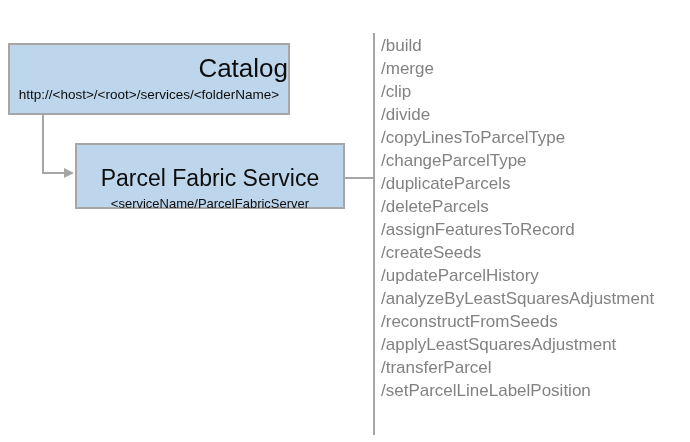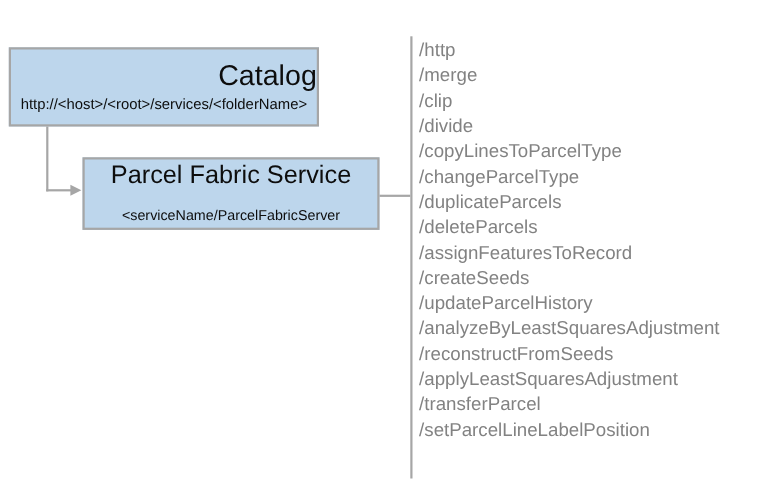--- a/index.html
+++ b/index.html
@@ -42,26 +42,26 @@
   }
   .box-service {
     left: 75px;
     top: 143px;
     width: 270px;
     height: 66px;
   }
   .box-service .box-title {
     font-size: 23px;
     line-height: 27px;
-    margin-top: 0;
+    margin-top: 20px;
   }
   .box-service .box-subtitle {
     font-size: 13px;
     line-height: 16px;
-    margin-top: 16px;
+    margin-top: 4px;
   }
   .line {
     position: absolute;
     background: var(--line_color, #a6a6a6);
   }
   .elbow-v   { left: 42px;  top: 115px; width: 2px;  height: 59px; }
   .elbow-h   { left: 42px;  top: 172px; width: 23px; height: 2px;  }
   .arrowhead {
     position: absolute;
     left: 64px;
@@ -100,21 +100,21 @@
 
   <div class="box box-service">
     <div class="box-title">Parcel Fabric Service</div>
     <div class="box-subtitle">&lt;serviceName/ParcelFabricServer</div>
   </div>
 
   <div class="line svc-link"></div>
   <div class="line vrule"></div>
 
   <div class="endpoints">
-    <div class="endpoint">/http</div>
+    <div class="endpoint">/build</div>
     <div class="endpoint">/merge</div>
     <div class="endpoint">/clip</div>
     <div class="endpoint">/divide</div>
     <div class="endpoint">/copyLinesToParcelType</div>
     <div class="endpoint">/changeParcelType</div>
     <div class="endpoint">/duplicateParcels</div>
     <div class="endpoint">/deleteParcels</div>
     <div class="endpoint">/assignFeaturesToRecord</div>
     <div class="endpoint">/createSeeds</div>
     <div class="endpoint">/updateParcelHistory</div>

